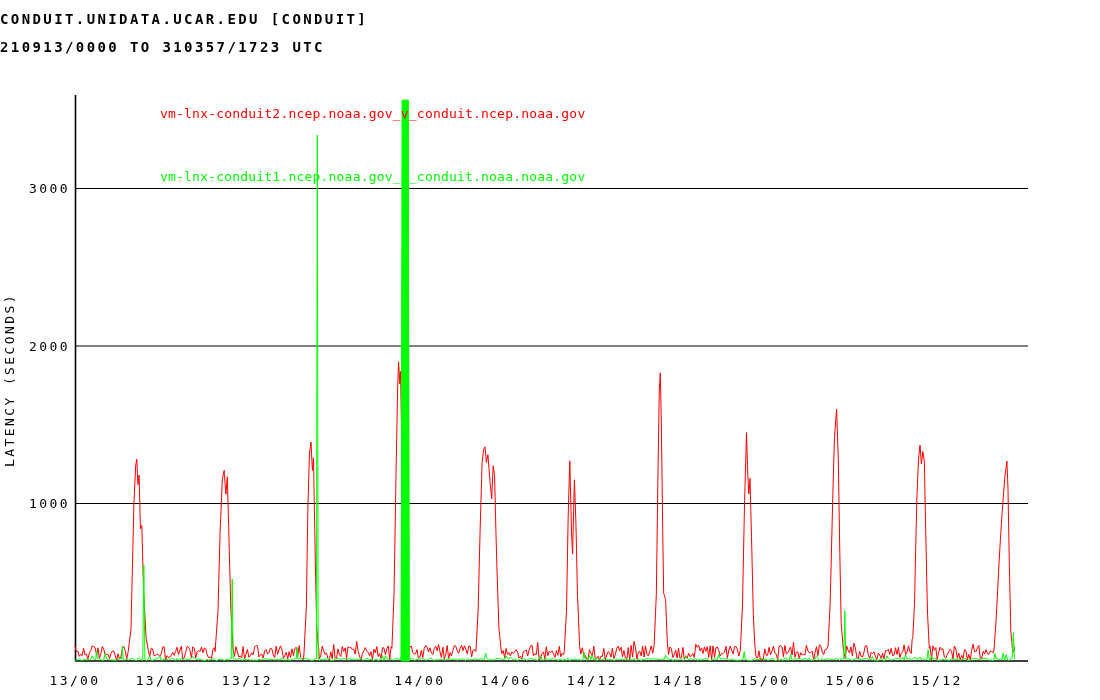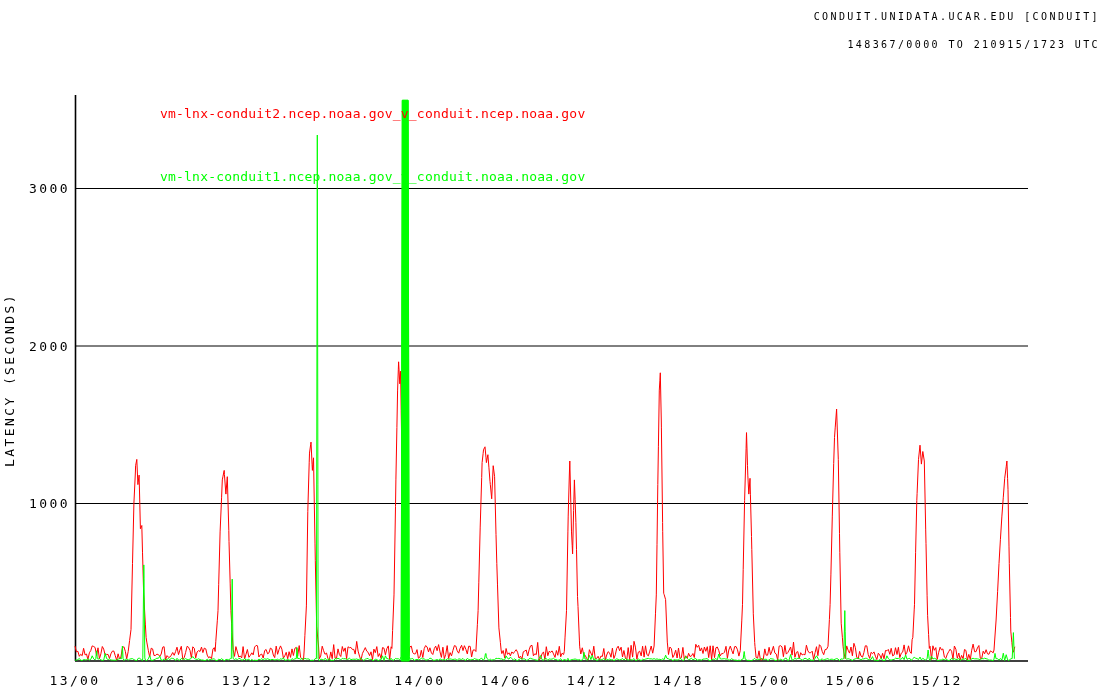--- a/index.html
+++ b/index.html
@@ -1,19 +1,19 @@
 <!DOCTYPE html>
 <html><head>
 <meta charset="utf-8">
 <style>
   html,body{margin:0;padding:0;background:#ffffff;width:1100px;height:700px;overflow:hidden;}
   .stage{position:relative;width:1100px;height:700px;background:#fff;
          font-family:"DejaVu Sans Mono","Liberation Mono",monospace;}
-  .title,.subtitle{position:absolute;left:0;width:1100px;text-align:right;
-         font-size:10px;letter-spacing:2.4px;color:#000;white-space:pre;}
+  .title,.subtitle{position:absolute;left:0;width:1100px;text-align:left;
+         font-size:14px;letter-spacing:2.4px;color:#000;white-space:pre;font-weight:bold;}
   .title{top:11px;}
   .subtitle{top:39px;}
   .legend{position:absolute;top:61px;left:160px;font-size:13px;line-height:21px;white-space:pre;}
   .legend .line{letter-spacing:0.2px;text-align:center;}
   svg{position:absolute;top:0;left:0;}
   svg text{font-family:"DejaVu Sans Mono","Liberation Mono",monospace;font-size:13px;
            letter-spacing:2.4px;fill:#000;}
 </style>
 </head>
 <body>
@@ -38,18 +38,18 @@
       <text x="678.5" y="685" text-anchor="middle">14/18</text>
       <text x="764.8" y="685" text-anchor="middle">15/00</text>
       <text x="851" y="685" text-anchor="middle">15/06</text>
       <text x="937.2" y="685" text-anchor="middle">15/12</text>
       <text x="14" y="380" text-anchor="middle" transform="rotate(-90 14 380)" letter-spacing="3px">LATENCY (SECONDS)</text>
       <polyline points="75,646.1 76.4,651.8 77.9,651.3 79.3,656.3 80.7,654.3 82.2,655.7 83.6,648.3 85.1,654.9 86.5,654 87.9,659.5 89.4,652.8 90.8,650.5 92.2,645.9 93.7,646.5 95.1,647.5 96.6,655.5 98,647.8 99.4,658.8 100.9,653.8 102.3,646.5 103.7,649.1 105.2,655.2 106.6,654.4 108.1,654.5 109.5,658.5 110.9,653.8 112.4,651.1 113.8,651 115.2,655.5 116.7,660.2 118.1,653.8 119.5,659 121,656.3 122.4,648 123.9,646.7 125.3,651.3 126.7,658.9 128.2,651.5 129.6,640.5 131,629.5 132.5,563.4 133.9,503.5 135.4,472 135.6,465.7 136.8,459.4 137.9,484.6 138.2,482.2 139.1,475.1 139.7,499 140.4,528.7 141.1,527.1 141.8,525.5 142.5,552.2 143.7,594.9 144,599.9 145.4,624.9 146.1,637.4 146.8,642.1 148.3,650.3 149.7,657 151.2,648.2 152.6,648.9 154,655.5 155.5,655.4 156.9,654.2 158.3,654.5 159.8,656.4 161.2,654 162.7,647.2 164.1,646.7 165.5,659.9 167,655.6 168.4,657.3 169.8,657.2 171.3,655.2 172.7,652.5 174.2,655.3 175.6,651.5 177,647.2 178.5,654.6 179.9,650.1 181.3,646.3 182.8,659.4 184.2,657.6 185.6,652.5 187.1,646.3 188.5,647.2 190,650.4 191.4,657.8 192.8,646.8 194.3,648.3 195.7,657.9 197.1,652 198.6,650.5 200,651.5 201.5,647.1 202.9,652.6 204.3,648.1 205.8,648.9 207.2,655.1 208.6,657.8 210.1,656.7 211.5,658.6 213,648.8 214.4,647.7 215.1,651.5 215.8,641.3 217.3,620.8 218,610.6 218.7,584.3 220.1,531.9 221.6,497.2 222.3,479.9 223,476.2 224.2,470.4 224.4,474.4 225.9,494.1 227.3,476.7 228.8,530.5 229,541.3 230.2,583.9 230.9,610.6 231.6,623.7 233.1,649.3 234.5,656.4 235.9,646.6 237.4,652 238.8,657 240.3,656 241.7,657.9 243.1,646.6 244.6,659.1 246,654.2 247.4,649.5 248.9,657.3 250.3,655.4 251.8,652.8 253.2,654.9 254.6,647.1 256.1,645.4 257.5,645.8 258.9,657 260.4,654.6 261.8,654.1 263.2,658.1 264.7,650.5 266.1,649.5 267.6,653.8 269,652.8 270.4,648.1 271.9,649.1 273.3,655 274.7,657.6 276.2,646.1 277.6,654.3 279.1,649.3 280.5,645.9 281.9,649.2 283.4,658.1 284.8,655.8 286.2,652.3 287.7,658.8 289.1,651.7 290.5,657.4 292,648.9 293.4,655.5 294.9,648.3 296.3,647.4 297.7,656 299.2,645.6 300.6,657.3 302,658.9 303.5,659.8 304.2,650 304.9,635.3 306.4,605.9 307.8,511.4 309.2,462.8 309.5,453.1 310.7,444.3 311,442.1 312.1,464.8 312.4,470.4 313.5,457.8 315,543.1 315.3,560.2 316.4,613.1 316.7,626.4 317.9,639.9 318.6,647 319.3,658.7 320.7,656.1 322.2,646.2 323.6,650.7 325,654.3 326.5,653 327.9,658.4 329.3,660 330.8,651.9 332.2,658.7 333.7,644.6 335.1,658.2 336.5,658.3 338,648.9 339.4,654.6 340.8,656.5 342.3,646.5 343.7,651.4 345.2,647.9 346.6,658.7 348,646.8 349.5,647.7 350.9,647.4 352.3,649.4 353.8,649.4 355.2,654.1 356.7,641.4 358.1,651.1 359.5,656.1 361,660.2 362.4,653.6 363.8,650.6 365.3,647.6 366.7,651.1 368.1,652.3 369.6,655.7 371,651.8 372.5,659.6 373.9,649.1 375.3,652.7 376.8,646.6 378.2,656.5 379.6,653.6 381.1,658.6 382.5,647.6 384,648.2 385.4,654.8 386.8,648.7 388.3,645.9 389.7,659.5 391.1,646.8 391.9,648.4 392.6,630.5 394,594.9 395.5,506.4 395.9,479.9 396.9,427.5 397.6,390.1 398.3,369.8 398.6,361.8 399.8,383.8 400.6,371.2 401.2,410.3 402.1,468.9 402.6,510.3 403.8,593.3 404.1,601.7 405.5,643.7 406.9,655.1 408.4,658.8 409.8,646.9 411.3,646.1 412.7,652.4 414.1,654 415.6,653.7 417,649.6 418.4,658.2 419.9,657.1 421.3,650.3 422.8,657.5 424.2,648.6 425.6,645.6 427.1,646.9 428.5,651.9 429.9,647.8 431.4,652.9 432.8,654.5 434.3,648.6 435.7,646.1 437.1,650.7 438.6,644.6 440,651.8 441.4,657.4 442.9,647.2 444.3,658.7 445.7,654.5 447.2,645.6 448.6,658.5 450.1,652.6 451.5,655.9 452.9,650.5 454.4,645.6 455.8,646.1 457.2,650.8 458.7,653.2 460.1,648.3 461.6,645.3 463,650.6 464.4,645.7 465.9,649.4 467.3,653.9 468.7,646.2 470.2,646.4 471.6,657 473,650.2 474.5,649.8 475.9,651.5 477.4,624.3 478.1,610.6 478.8,582.8 480.2,527.1 481.7,477.5 482.1,462.6 483.1,453.7 483.5,449.9 484.5,447.7 485,446.8 486,457.8 486.4,462.6 487.4,457 487.9,454.7 488.9,467.2 490,481.4 490.3,484.3 491.7,498.8 493.2,465.7 494.6,476.7 496,534.5 496.8,563.4 497.5,584.9 498.9,627.9 500.4,642.6 501.1,650 501.8,653.6 503.2,650.5 504.7,657.9 506.1,648.5 507.5,654.4 509,652.8 510.4,655.8 511.8,651.9 513.3,653.5 514.7,651.5 516.2,649.7 517.6,652.3 519,658 520.5,656.2 521.9,659.1 523.3,651.8 524.8,651 526.2,650 527.7,655.9 529.1,649.9 530.5,645.9 532,645.3 533.4,655.8 534.8,653.8 536.3,654.6 537.7,642.4 539.2,660.1 540.6,658.4 542,653.9 543.5,651.9 544.9,659.5 546.3,646.7 547.8,655.7 549.2,651.3 550.6,652.3 552.1,650.9 553.5,653.9 555,657.4 556.4,650.5 557.8,655.3 559.3,646.3 560.7,656.8 562.1,653.2 563.6,654.5 564.3,651.5 565,637.9 566.5,610.6 567.9,531.9 568.2,516.1 569.3,476 569.8,461 570.8,502.3 571.5,531.9 572.2,545.6 572.6,553.9 573.6,510.7 574.4,479.9 575.1,499.2 575.9,522.4 576.5,549.3 577.5,596.4 578,606.5 579.4,640.1 579.7,646.8 580.8,654 582.3,647.8 583.7,654.9 585.1,655.2 586.6,658.3 588,660.1 589.4,649.7 590.9,653.1 592.3,656 593.8,646.2 595.2,658.4 596.6,658.5 598.1,656.3 599.5,659.7 600.9,656.1 602.4,656.4 603.8,648.5 605.3,659.9 606.7,655 608.1,651.7 609.6,652.9 611,657.2 612.4,648.2 613.9,658.5 615.3,654.8 616.7,648.4 618.2,646.2 619.6,650.7 621.1,647.2 622.5,657 623.9,650.5 625.4,657.9 626.8,659.7 628.2,647.6 629.7,659.9 631.1,645.3 632.6,657.1 634,641.3 635.4,647.1 636.9,659.2 638.3,652.2 639.7,651.2 641.2,655.9 642.6,646.2 644.1,657.1 645.5,645.8 646.9,654.6 648.4,655.8 649.8,651.1 651.2,646 652.7,653.2 654.1,646 655.5,613.2 656.3,594.9 657,544.7 657.8,484.6 658.4,446.8 659.3,390.1 659.9,380.2 660.3,372.8 661.3,421 661.4,427.9 662.6,522.4 662.7,531.3 663.7,593.3 664.2,594.7 665.6,599.6 667,635 667.3,642.1 668.5,654.5 669.9,647 671.4,648.7 672.8,657.5 674.2,654.9 675.7,650.2 677.1,658 678.5,648 680,658.4 681.4,657.7 682.9,647.4 684.3,659.3 685.7,655.8 687.2,658.3 688.6,653.3 690,656.5 691.5,655.9 692.9,653.5 694.3,657.5 695.8,644.3 697.2,647.3 698.7,645.3 700.1,651 701.5,647.9 703,653.5 704.4,647 705.8,651.3 707.3,646.7 708.7,657.6 710.2,645.8 711.6,659.7 713,645.8 714.5,657.6 715.9,647.8 717.3,647 718.8,650.6 720.2,655.9 721.6,653.6 723.1,653.6 724.5,652.2 726,646.3 727.4,658.2 728.8,650 730.3,646.1 731.7,650.3 733.1,653.9 734.6,646.7 736,646.5 737.5,649.8 738.9,656.1 740.3,650.4 741.8,620.1 742.5,604.3 743.2,569.7 744.6,500.4 746.1,448.3 746.5,432.6 747.5,465.7 747.8,475.1 748.8,494.1 749,492.1 750,478.3 750.4,494.2 751.5,536.6 751.8,549.4 753.3,613.8 754.7,642.6 755,646.6 756.1,657.5 757.6,658.1 759,650.8 760.4,659.9 761.9,659.8 763.3,659 764.8,648.9 766.2,655.2 767.6,655.2 769.1,647.3 770.5,654.8 771.9,651.2 773.4,646.3 774.8,652.9 776.3,654.1 777.7,660.2 779.1,646.2 780.6,645.7 782,646.9 783.4,656.7 784.9,645.4 786.3,654.1 787.8,652.6 789.2,650 790.6,647 792.1,655.1 793.5,642.1 794.9,657.3 796.4,652.3 797.8,651.6 799.2,658.4 800.7,652.7 802.1,654.9 803.6,654.3 805,654.8 806.4,645.2 807.9,650.9 809.3,652.8 810.7,652.7 812.2,651.2 813.6,659.4 815.1,652.6 816.5,646.7 817.9,655.7 819.4,644.7 820.8,646.3 822.2,651.4 823.7,654.7 825.1,649.6 826.6,649.3 828,646.3 829.4,619.5 830.1,604.3 830.9,574.9 832.3,516.1 833.7,463.6 834.5,437.4 835.2,427.9 836.6,409 838,451 838.3,459.4 839.5,533.7 839.8,552.3 840.9,609 841.2,623.2 842.4,637.7 843.1,646.8 843.8,652 845.2,658.7 846.7,645.9 848.1,650.2 849.5,653.1 851,647 852.4,655.8 853.9,643.3 855.3,647.4 856.7,657 858.2,659.1 859.6,651.4 861,656 862.5,657.2 863.9,652.6 865.3,645.8 866.8,645.9 868.2,654.5 869.7,658.4 871.1,652.3 872.5,653.7 874,651.9 875.4,656.2 876.8,659.6 878.3,653.2 879.7,654.9 881.2,658.5 882.6,653.3 884,658.8 885.5,650.5 886.9,650.8 888.3,649.4 889.8,654.3 891.2,648.3 892.7,655.9 894.1,654.9 895.5,647.7 897,654.5 898.4,647.3 899.8,657.6 901.3,653.1 902.7,652.1 904.1,644.9 905.6,654.7 907,652.2 908.5,645.8 909.9,651.7 911.3,653.4 912.1,639.6 912.8,637.7 914.2,609.9 914.5,604.3 915.6,552.3 916.8,500.4 917.1,493.5 918.5,459.4 920,445.2 921.4,464.1 922.8,451.5 924.3,461 925.7,529.9 926,543.7 927.1,595.8 927.6,615.3 928.6,634.6 929.3,648.4 930,646.2 931.5,659.4 932.9,645.8 934.3,650.3 935.8,647.6 937.2,659.4 938.6,652.7 940.1,647.2 941.5,649.9 942.9,648.9 944.4,657.1 945.8,658.3 947.3,654.2 948.7,651.6 950.1,649.2 951.6,651.2 953,658.9 954.4,646 955.9,649.3 957.3,658.3 958.8,653 960.2,659.8 961.6,655.4 963.1,658.7 964.5,649.5 965.9,650.4 967.4,660.1 968.8,654.4 970.3,659.6 971.7,650.2 973.1,644.1 974.6,651.7 976,651.7 977.4,648 978.9,645.5 980.3,658.4 981.7,658.5 983.2,651.2 984.6,653.8 986.1,649.7 987.5,653.8 988.9,654.3 990.4,650.9 991.8,651.7 993.2,652.8 994,650 994.7,640 996.1,620 997.6,591.7 999,563.4 1000.4,539.7 1001.9,516.1 1003.3,497.2 1004.7,478.3 1006.2,466.8 1006.9,461 1007.6,478.7 1008,489.3 1009,546.9 1009.3,563.4 1010.5,617.5 1010.8,631.1 1011.9,642.7 1012.6,650 1013.4,652.2 1014.8,646.7" fill="none" stroke="#ff0000" stroke-width="1"></polyline>
       <polyline points="75,660.3 76.4,660 77.9,659.7 79.3,658.4 80.7,660.3 82.2,660.5 83.6,659.6 85.1,659.8 86.5,660 87.9,658.5 89.4,660.2 90.8,659.3 92.2,655.8 93.7,658.9 95.1,659.9 95.8,658.4 96.6,650.8 97.3,658.6 98,659.1 99.4,658.7 100.9,659.9 102.3,660.4 103.7,660.2 105.2,653.4 106.6,658.6 108.1,659.5 109.5,659 110.9,660 112.4,660.1 113.8,660.2 115.2,660.2 116.7,660.1 118.1,659.2 119.5,658.7 121,658.5 121.7,658.6 122.4,646 123.1,658.6 123.9,660.6 125.3,659.2 126.7,659.2 128.2,660.1 129.6,659.2 131,658.8 132.5,658.6 133.9,659.6 135.4,660.3 136.8,660.6 138.2,658.3 139.7,658.3 141.1,659.6 142.5,660.6 142.8,657.9 143.8,564.9 144,578.2 144.8,657.9 145.4,660.1 146.8,660.6 148.3,658.9 149.7,655.7 151.2,660.5 152.6,660.3 154,659.8 155.5,659.1 156.9,658.2 158.3,658.4 159.8,656.2 161.2,660.1 162.7,660.2 164.1,658.8 165.5,660 167,659.4 168.4,658.6 169.8,659.6 171.3,658.3 172.7,658.4 174.2,659 175.6,660.5 177,658.3 178.5,660.1 179.9,660.2 181.3,658.5 182.8,658.9 184.2,659.4 185.6,658.6 187.1,659.5 188.5,659.5 190,659.1 191.4,658.2 192.8,656.5 194.3,658.5 195.7,659.1 197.1,659.5 198.6,658.8 200,659.6 201.5,660 202.9,660 204.3,660.5 205.8,660.4 207.2,659.2 208.6,660.3 210.1,659.4 211.5,659.6 213,658.8 214.4,659 215.8,660.4 217.3,660.6 218.7,659.1 220.1,659.9 221.6,658.7 223,659.8 224.4,660.7 225.9,659.5 227.3,659.4 228.8,659.9 230.2,658.6 231.3,658.6 231.6,632.1 232.2,579.1 233.1,658.6 234.5,659.5 235.9,658.7 237.4,659.8 238.8,658.4 240.3,658.6 241.7,660.3 243.1,659.8 244.6,658.3 246,660.2 247.4,659.6 248.9,659.3 250.3,660.7 251.8,659.4 253.2,660.5 254.6,660.2 256.1,660.4 257.5,660.3 258.9,659.2 260.4,659.8 261.8,658.6 263.2,660 264.7,658.7 266.1,659.3 267.6,658.7 269,659.4 270.4,659.9 271.9,659.4 273.3,659.6 274.7,659.9 276.2,659.8 277.6,659 279.1,660.5 280.5,658.7 281.9,659.3 283.4,657.9 284.8,660.4 286.2,660.1 287.7,659.5 289.1,660.1 290.5,660.3 292,658.6 293.4,659.6 294.9,658.8 296.3,658.6 297,647.6 297.7,658.6 299.2,658.5 300.6,659.3 302,658.5 303.5,659.4 304.9,658.3 306.4,659 307.8,658.9 309.2,659.1 310.7,660.6 312.1,660.1 313.5,660.6 315,658.7 316.4,658.6 317.3,135 317.9,484.1 318.1,658.6 319.3,660.7 320.7,659.2 322.2,659.4 323.6,660.1 325,658.3 326.5,659.6 327.9,660.2 329.3,658.4 330.8,660.6 332.2,660.1 333.7,660.6 335.1,658.6 336.5,659 338,658.3 339.4,659 340.8,659.9 342.3,658.3 343.7,658.8 345.2,658.6 346.6,659.5 348,659.2 349.5,658.3 350.9,659.6 352.3,659.3 353.8,659.2 355.2,659.3 356.7,658.9 358.1,659.6 359.5,659.2 361,658.4 362.4,659.4 363.8,660.5 365.3,659.2 366.7,658.7 368.1,658.4 369.6,660 371,659 372.5,660.4 373.9,660.5 375.3,659.1 376.8,659.5 378.2,660.6 379.6,659.9 381.1,659.7 382.5,655.8 384,660.6 385.4,655.8 386.8,658.7 388.3,658.7 389.7,660.2 391.1,658.3 392.6,660.2 394,660.1 395.5,658.4 396.9,658.9 398.3,658.7 399.8,660 401.2,656.3 402.3,100.3 402.6,100.3 404.1,100.3 405.5,100.3 406.9,100.3 408.1,100.3 408.4,239.3 409.2,656.3 409.8,659.2 411.3,658.8 412.7,658.4 414.1,660.5 415.6,659.7 417,659.4 418.4,659.8 419.9,659.5 421.3,658.2 422.8,659.1 424.2,658.6 425.6,660.2 427.1,659.9 428.5,659.5 429.9,658.2 431.4,658.5 432.8,660.2 434.3,660.3 435.7,660 437.1,659.5 438.6,660.2 440,658.9 441.4,659.5 442.9,660 444.3,659.4 445.7,660.3 447.2,658.7 448.6,659.3 450.1,658.9 451.5,659.2 452.9,659.5 454.4,659.2 455.8,659 457.2,660.6 458.7,658.7 460.1,659.2 461.6,659.4 463,658.5 464.4,659.9 465.9,660.4 467.3,658.4 468.7,659.4 470.2,659.9 471.6,659.4 473,659.7 474.5,658.5 475.9,659.2 477.4,659.4 478.8,660 480.2,659 481.7,658.2 483.1,660.1 484.5,659.1 485.4,653.9 486,653.4 486.3,656.9 487.4,658.7 488.9,660.5 490.3,659.2 491.7,660.1 493.2,659.7 494.6,659.7 496,658.3 497.5,658.5 498.9,658.4 500.4,658.9 501.8,658.9 503.2,659.7 504.7,659.8 506.1,655.9 507.5,658.3 509,659.1 510.4,657.1 511.8,658.5 513.3,660.1 514.7,658.8 516.2,660.1 517.6,660.5 519,659.5 520.5,658.5 521.9,659.2 523.3,658.9 524.8,658.9 526.2,660.3 527.7,660.1 529.1,658.7 530.5,658.3 532,658.9 533.4,659.3 534.8,659.7 536.3,660.1 537.7,660.5 539.2,658.3 540.6,655.5 542,659.7 543.5,660.3 544.9,658.3 546.3,658.5 547.8,660.5 549.2,658.9 550.6,659.2 552.1,659.1 553.5,658.3 555,659.7 556.4,659.4 557.8,660.4 559.3,659.9 560.7,658.7 562.1,660.6 563.6,659.9 565,659.6 566.5,660.6 567.9,658.3 569.3,660.6 570.8,660 572.2,659.5 573.6,659.3 575.1,659 576.5,659.4 578,660.1 579.4,659.5 580.8,660.5 582.3,659.8 583,659.1 583.7,654.3 584,652.3 585,659.1 585.1,658.8 586.6,659.9 588,660 589.4,655.4 590.9,659.6 592.3,655.2 593.8,660.1 595.2,658.4 596.6,660.6 598.1,660 599.5,659 600.9,660 602.4,659.4 603.8,658.5 605.3,659.9 606.7,659 608.1,660.1 609.6,659.1 611,660 612.4,659.6 613.9,660.5 615.3,659.9 616.7,658.8 618.2,659.4 619.6,659.9 621.1,659.5 622.5,658.5 623.9,660.1 625.4,658.4 626.8,659.6 628.2,660 629.7,659.6 631.1,659.8 632.6,659.9 634,658.5 635.4,660.4 636.9,660.3 638.3,659 639.7,659.8 641.2,660.5 642.6,659.2 644.1,659.9 645.5,659.1 646.9,658.7 648.4,658.4 649.8,658.9 651.2,658.8 652.7,659.2 654.1,658.6 655.5,659.3 657,658.9 658.4,659.4 659.9,659.3 661.3,659.9 662.7,658.8 664.2,659.6 665.6,655.2 667,658.4 668.5,658.8 669.9,659.6 671.4,659.2 672.8,660.7 674.2,659.6 675.7,659.9 677.1,660 678.5,659.9 680,658.4 681.4,659.1 682.9,660.6 684.3,659.9 685.7,656.2 687.2,658.4 688.6,659.7 690,659.2 691.5,658.2 692.9,659.9 694.3,659 695.8,658.5 697.2,660.3 698.7,659.7 700.1,659.8 701.5,660.1 703,659.1 704.4,659 705.8,658.8 707.3,658.5 708.7,660.4 710.2,660.7 711.6,659.8 713,659.1 714.5,659.4 715.9,658.4 717.3,659.9 718.8,654 720.2,658.8 721.6,659 723.1,658.8 724.5,658.6 726,659.2 727.4,658.7 728.8,660.4 730.3,659.7 731.7,658.7 733.1,659.7 734.6,660.1 736,660.1 737.5,660.6 738.9,660.1 740.3,660.5 741.8,659.4 743.2,658.9 744.2,651.5 744.6,654.8 745.2,659.1 746.1,659.7 747.5,660.4 749,660.3 750.4,660.5 751.8,660.6 753.3,659.5 754.7,658.4 756.1,659.8 757.6,659.2 759,659.4 760.4,659.4 761.9,658.2 763.3,659.7 764.8,659.3 766.2,659.2 767.6,660.3 769.1,660.1 770.5,658.5 771.9,658.9 773.4,659.1 774.8,660.4 776.3,660.5 777.7,659.2 779.1,660.5 780.6,659 782,660.2 783.4,660.3 784.9,658.3 786.3,658.2 787.8,660.7 789.2,659.8 790.6,654.5 792.1,660.2 793.5,659.6 794.9,658.4 796.4,659.1 797.8,658.4 799.2,658.2 800.7,658.9 802.1,660.3 803.6,659.2 805,658.2 806.4,658.8 807.9,659.9 809.3,658.1 810.7,660.5 812.2,660 813.6,660.6 815.1,658.3 816.5,655.8 817.9,658.2 819.4,660.3 820.8,659.9 822.2,658.7 823.7,660.2 825.1,659.4 826.6,658.9 828,658.6 829.4,659.9 830.9,659.2 832.3,659.2 833.7,659.8 835.2,659.2 836.6,658.5 838,659 839.5,660.6 840.9,658.9 842.4,659.1 843.8,658.6 844.8,610.6 845.2,631.2 845.8,658.6 846.7,659.2 848.1,658.7 849.5,659.1 851,659.8 852.4,660.4 853.9,659.4 855.3,658.8 856.7,658.4 858.2,658.3 859.6,659 861,660 862.5,658.9 863.9,658.9 865.3,658.3 866.8,658.4 868.2,659.5 869.7,659.6 871.1,659.3 872.5,656.6 874,660.3 875.4,660.1 876.8,660.7 878.3,660.5 879.7,659.7 881.2,658.2 882.6,660.3 884,660.4 885.5,660.2 886.9,655.8 888.3,658.6 889.8,659.9 891.2,660.1 892.7,659.5 894.1,659.5 895.5,658.2 897,658.6 898.4,658.4 899.8,659.1 901.3,659.1 902.7,657.3 904.1,659.7 905.6,654.9 907,659.3 908.5,658.5 909.9,658.4 911.3,660.4 912.8,658.6 914.2,657.3 915.6,658.2 917.1,658.6 918.5,659.5 920,657 921.4,659.9 922.8,658.3 924.3,659.4 925.7,659.9 927.1,658.8 928.1,650 928.6,653.8 929.2,658.8 930,660.6 931.5,656.2 932.9,659 934.3,658.3 935.8,658.8 937.2,660.5 938.6,660.4 940.1,660 941.5,659.9 942.9,659 944.4,660 945.8,658.5 947.3,660.1 948.7,660.5 950.1,660.1 951.6,658.3 953,659.5 954.4,658.7 955.9,659.4 957.3,659.8 958.8,658.6 960.2,660.4 961.6,659.3 963.1,659.3 964.5,659 965.9,658.4 967.4,660.7 968.8,660.1 970.3,660.5 971.7,658.6 973.1,658.3 974.6,658.8 976,658.8 977.4,658.9 978.9,659.2 980.3,660.1 981.7,658.4 983.2,658.9 984.6,658.2 986.1,658.7 987.5,659.1 988.9,660.2 990.4,660 991.8,660.2 993.2,660.7 994,659.1 994.7,655.1 995,653.4 996,658.7 996.1,658.6 997.6,658.7 999,660.2 1000.4,658.5 1001.9,660.1 1003.3,653.2 1004.7,660.5 1006.2,654.7 1007.6,659.8 1009,660.6 1010.5,658.9 1011.9,658.5 1012.2,658.5 1013.4,632.6 1014.4,658.6 1014.8,659.1" fill="none" stroke="#00ff00" stroke-width="1"></polyline>
       <polygon points="401.2,661 401.2,656.3 402.3,100.3 408.1,100.3 409.2,656.3 409.2,661" fill="#00ff00" stroke="#00ff00" stroke-width="1"></polygon>
     </svg>
   <div class="title">CONDUIT.UNIDATA.UCAR.EDU [CONDUIT]</div>
-  <div class="subtitle">148367/0000 TO 210915/1723 UTC</div>
+  <div class="subtitle">210913/0000 TO 310357/1723 UTC</div>
   <div class="legend">
     <div class="line" id="legend-0" style="color: rgb(255, 0, 0);">vm-lnx-conduit2.ncep.noaa.gov_v_conduit.ncep.noaa.gov</div>
     <div class="line" id="legend-1" style="color: rgb(0, 255, 0);">vm-lnx-conduit1.ncep.noaa.gov_v_conduit.noaa.noaa.gov</div>
   </div>
 </div>
 
 </body></html>

